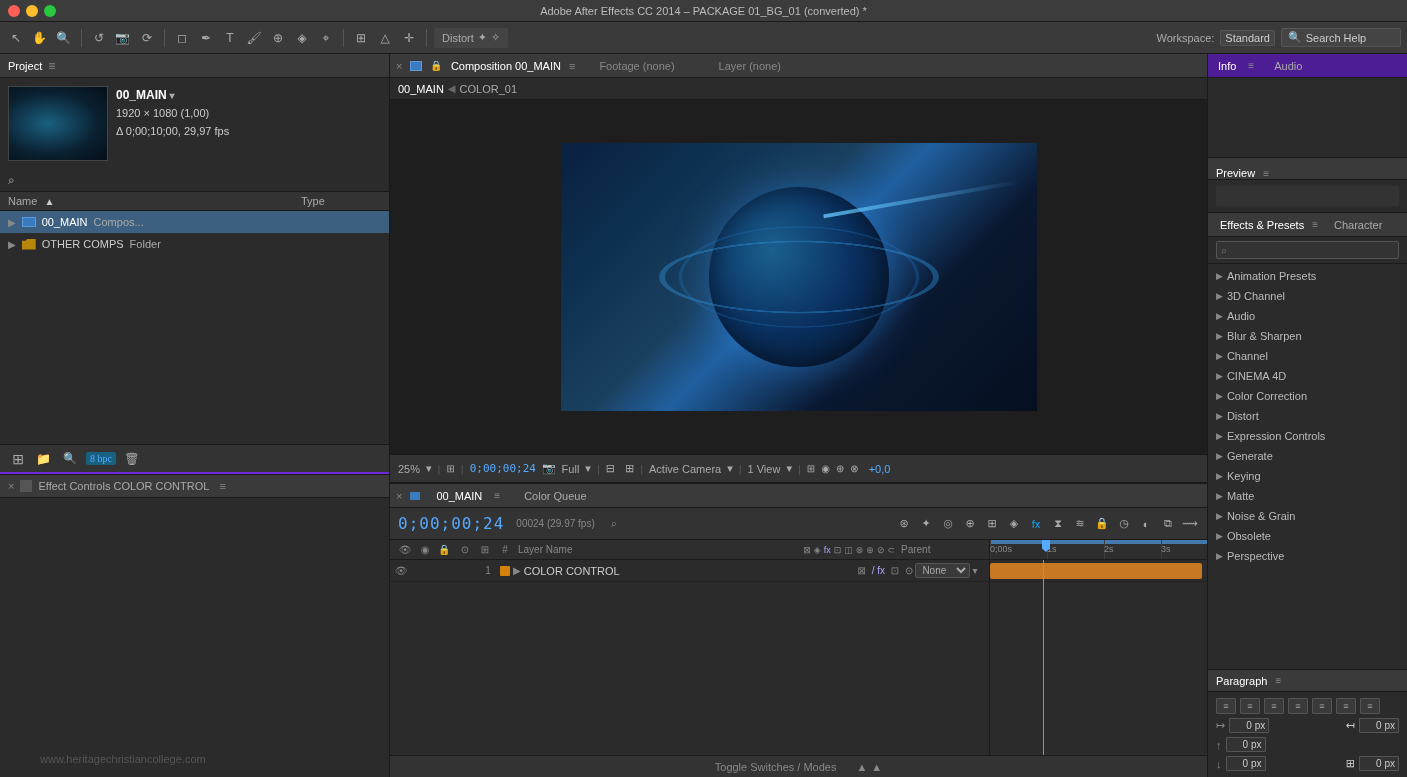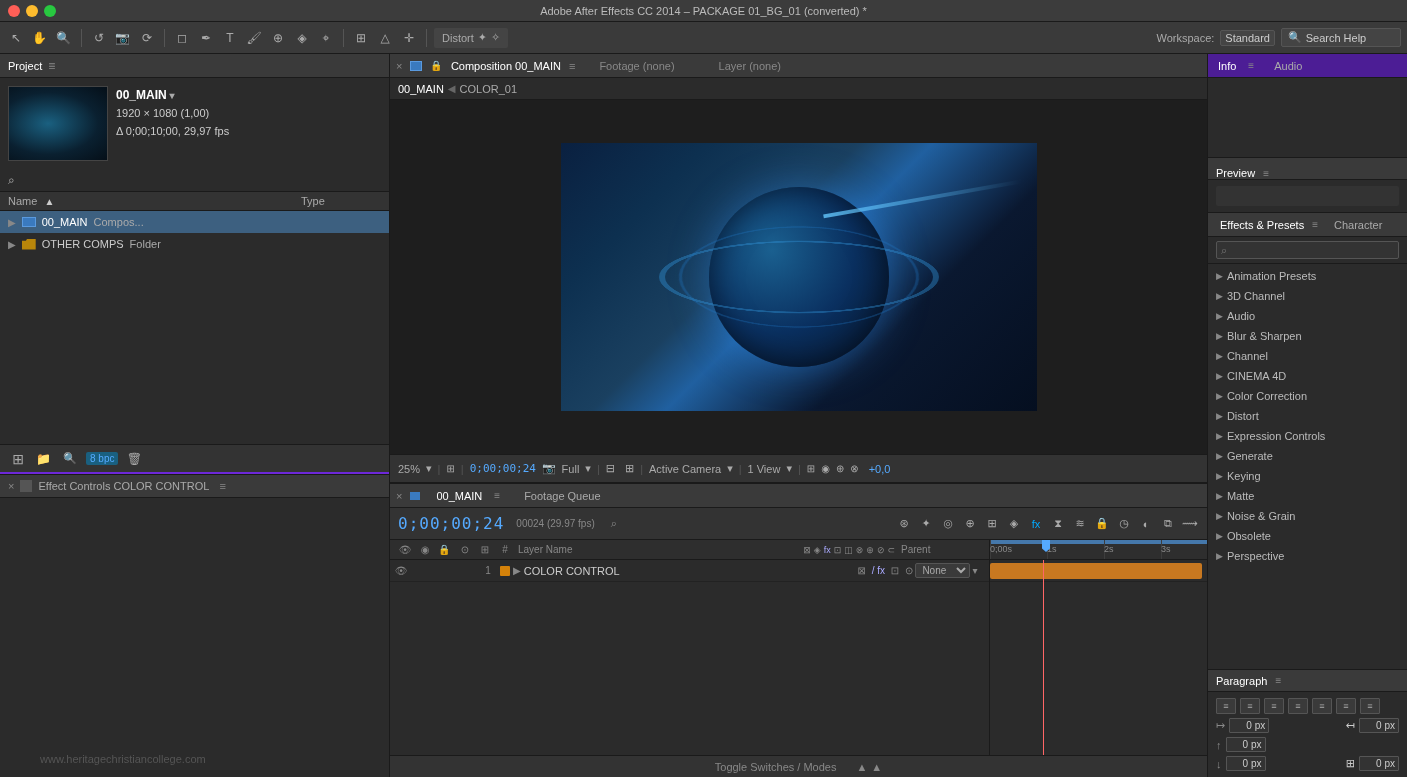--- a/index.html
+++ b/index.html
@@ -244,20 +244,21 @@
       padding: 0 8px;
       gap: 6px;
       border-top: 1px solid #1a1a1a;
     }
     .bpc-badge {
       background: #1a6080;
       color: #5af;
       font-size: 10px;
       padding: 1px 4px;
       border-radius: 2px;
+      font-family: Liberation Serif, serif;
     }
 
     
     #effect-controls {
       flex: 1;
       background: #2b2b2b;
     }
     #effect-controls-header {
       height: 24px;
       background: #3a3a3a;
@@ -945,21 +946,21 @@
 
     </div>
 
     <div id="timeline-area">
 
       <div id="timeline-tabs">
         <span style="color:#888;">×</span>
         <span style="width:10px;height:8px;background:#3a7abf;display:inline-block;margin:0 4px;"></span>
         <span class="timeline-tab active">00_MAIN</span>
         <span style="color:#888; font-size:10px;">≡</span>
-        <span class="timeline-tab" style="margin-left:12px;">Footage Queue</span>
+        <span class="timeline-tab" style="margin-left:12px;">Color Queue</span>
       </div>
 
       <div id="timeline-header">
         <span class="timecode">0;00;00;24</span>
         <div style="display:flex;flex-direction:column;margin-left:4px;">
           <span class="fps-text">00024 (29.97 fps)</span>
         </div>
         <span style="margin-left:8px;color:#888;">⌕</span>
         <div class="timeline-tools">
           <div class="tl-tool-btn">⊛</div>

